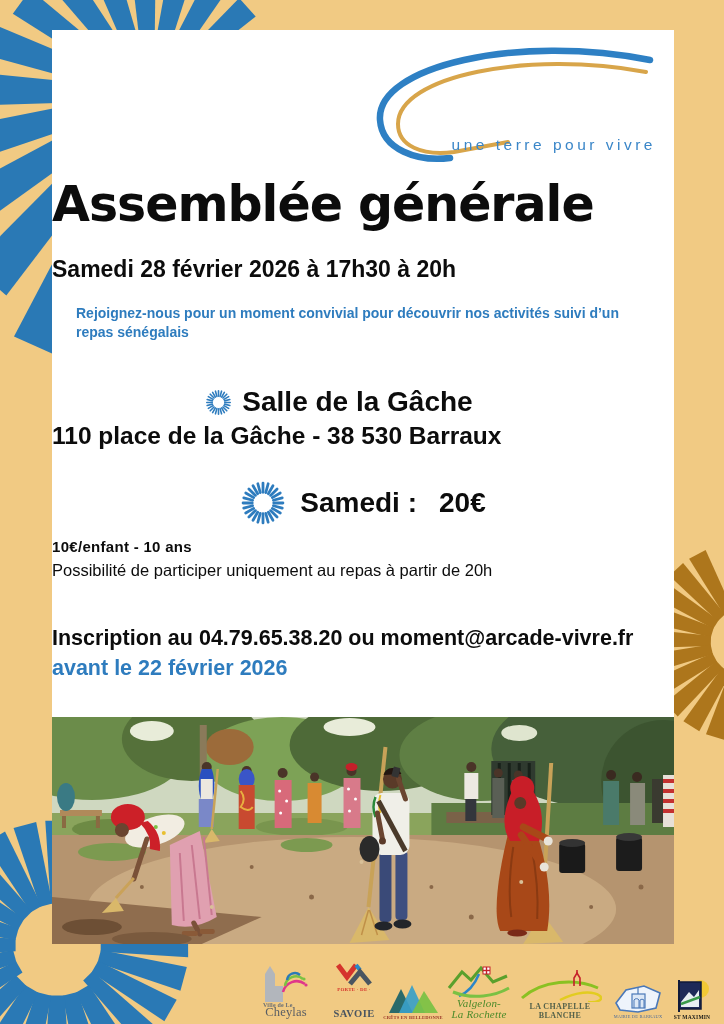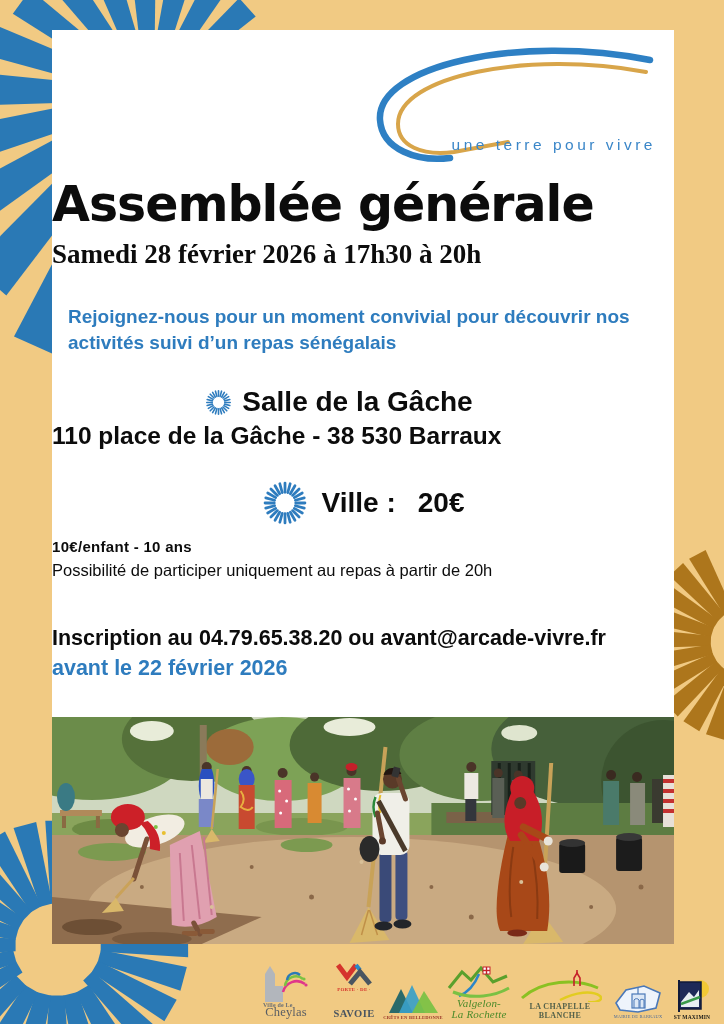--- a/index.html
+++ b/index.html
@@ -12,22 +12,22 @@
   .logo-wrap{position:absolute;top:16px;right:10px;width:306px;height:122px;}
   .logo-swoosh{position:absolute;inset:0;}
   .logo-letters{position:absolute;left:36px;top:44px;font-family:"DejaVu Sans",sans-serif;
     font-weight:bold;font-size:33px;color:#2e80c4;letter-spacing:1px;white-space:nowrap;}
   .lg-dot{color:#96621a;margin:0 2px;font-weight:bold;}
   .logo-tagline{position:absolute;right:8px;top:90px;font-size:15.5px;letter-spacing:3.5px;
     color:#3a86c8;white-space:nowrap;}
 
   .center-block{position:absolute;left:0;width:100%;text-align:left;color:#0c0c0c;}
   .title{top:146px;font-family:"DejaVu Sans",sans-serif;font-weight:bold;font-size:49px;letter-spacing:-1px;}
-  .datetime{top:209px;font-family:Liberation Serif, serif;font-weight:bold;font-size:27px;}
-  .intro{top:274px;font-weight:bold;font-size:19px;line-height:1.35;color:#2e7cbe;padding:0 16px;box-sizing:border-box;}
+  .datetime{top:226px;font-family:Liberation Sans, sans-serif;font-weight:bold;font-size:23px;}
+  .intro{top:274px;font-weight:bold;font-size:14px;line-height:1.35;color:#2e7cbe;padding:0 24px;box-sizing:border-box;}
   .venue-line{top:356px;display:flex;justify-content:center;align-items:center;gap:10px;
     font-weight:bold;font-size:28px;left:-24px;}
   .address{top:392px;font-weight:bold;font-size:24.5px;}
   .meal-line{top:450px;display:flex;justify-content:center;align-items:center;gap:14px;
     font-weight:bold;font-size:28px;}
   .meal-price{margin-left:8px;}
   .child{top:508px;font-weight:bold;font-size:15px;letter-spacing:.3px;}
   .note{top:531px;font-size:16.5px;}
   .inscription{top:596px;font-weight:bold;font-size:21.5px;}
   .deadline{top:626px;font-weight:bold;font-size:21.5px;color:#2e7cbe;}
@@ -168,27 +168,27 @@
           <use href="#burst-icon" width="27" height="27"></use>
         </svg>
       <span>Salle de la Gâche</span>
     </div>
     <div class="center-block address">110 place de la Gâche - 38 530 Barraux</div>
 
     <div class="center-block meal-line">
       <svg class="bullet-big">
           <use href="#burst-icon" width="46" height="46"></use>
         </svg>
-      <span>Ville :</span>
+      <span>Samedi :</span>
       <span class="meal-price">20€</span>
     </div>
     <div class="center-block child">10€/enfant  - 10 ans</div>
     <div class="center-block note">Possibilité de participer uniquement au repas à partir de 20h</div>
 
-    <div class="center-block inscription">Inscription au 04.79.65.38.20 ou avant@arcade-vivre.fr</div>
+    <div class="center-block inscription">Inscription au 04.79.65.38.20 ou moment@arcade-vivre.fr</div>
     <div class="center-block deadline">avant le 22 février 2026</div>
 
     <div class="photo">
       <svg viewBox="0 0 623 227" preserveAspectRatio="none" role="img" aria-label="Personnes balayant une cour en terre avec des balais">
         <rect x="0" y="0" width="623" height="227" fill="#c3a57f"></rect>
         <rect x="0" y="0" width="623" height="118" fill="#cfd8c0"></rect>
         <ellipse cx="40" cy="35" rx="95" ry="48" fill="#6b8c4a"></ellipse>
         <ellipse cx="140" cy="22" rx="70" ry="42" fill="#55713a"></ellipse>
         <ellipse cx="230" cy="42" rx="80" ry="42" fill="#7da256"></ellipse>
         <ellipse cx="330" cy="28" rx="92" ry="46" fill="#4e6a38"></ellipse>

